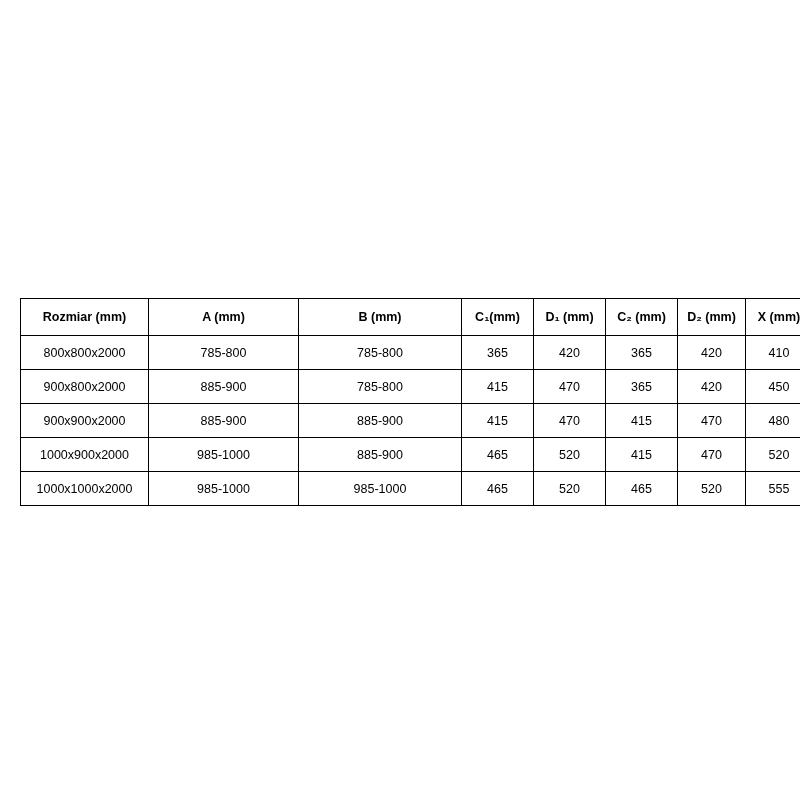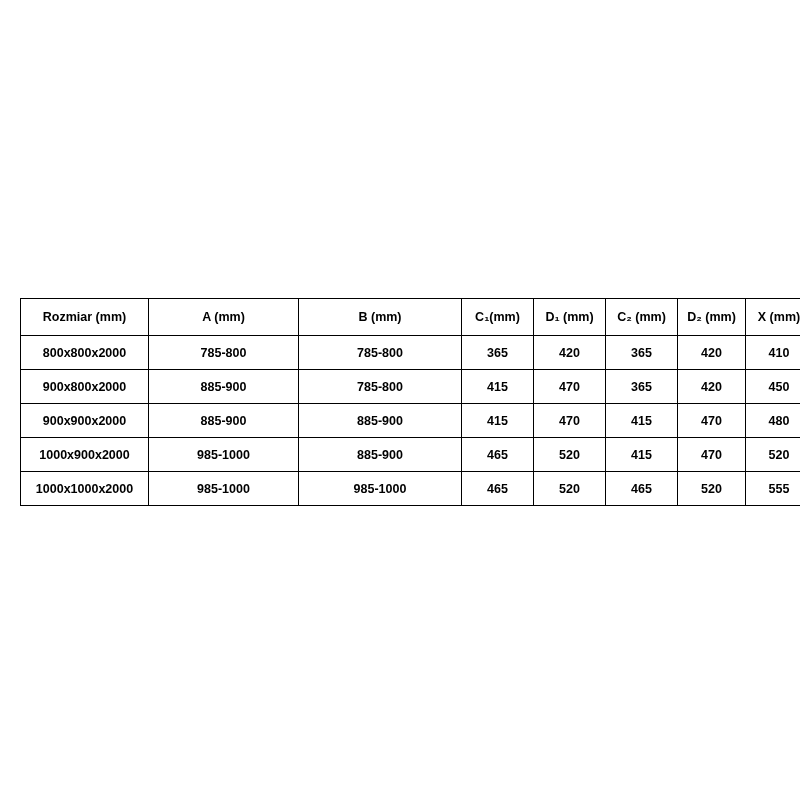--- a/index.html
+++ b/index.html
@@ -30,21 +30,21 @@
     table-layout: fixed;
     width: 760px;
     font-size: 12.5px;
   }
   table.spec td, table.spec th {
     border: 1px solid #000000;
     text-align: center;
     vertical-align: middle;
     height: 33px;
     padding: 0 2px;
-    font-weight: bold;
+    font-weight: normal;
     white-space: nowrap;
   }
   table.spec thead th {
     height: 36px;
     font-weight: bold;
   }
   
   col.c0 { width: 128px; }
   col.c1 { width: 150px; }
   col.c2 { width: 163px; }

